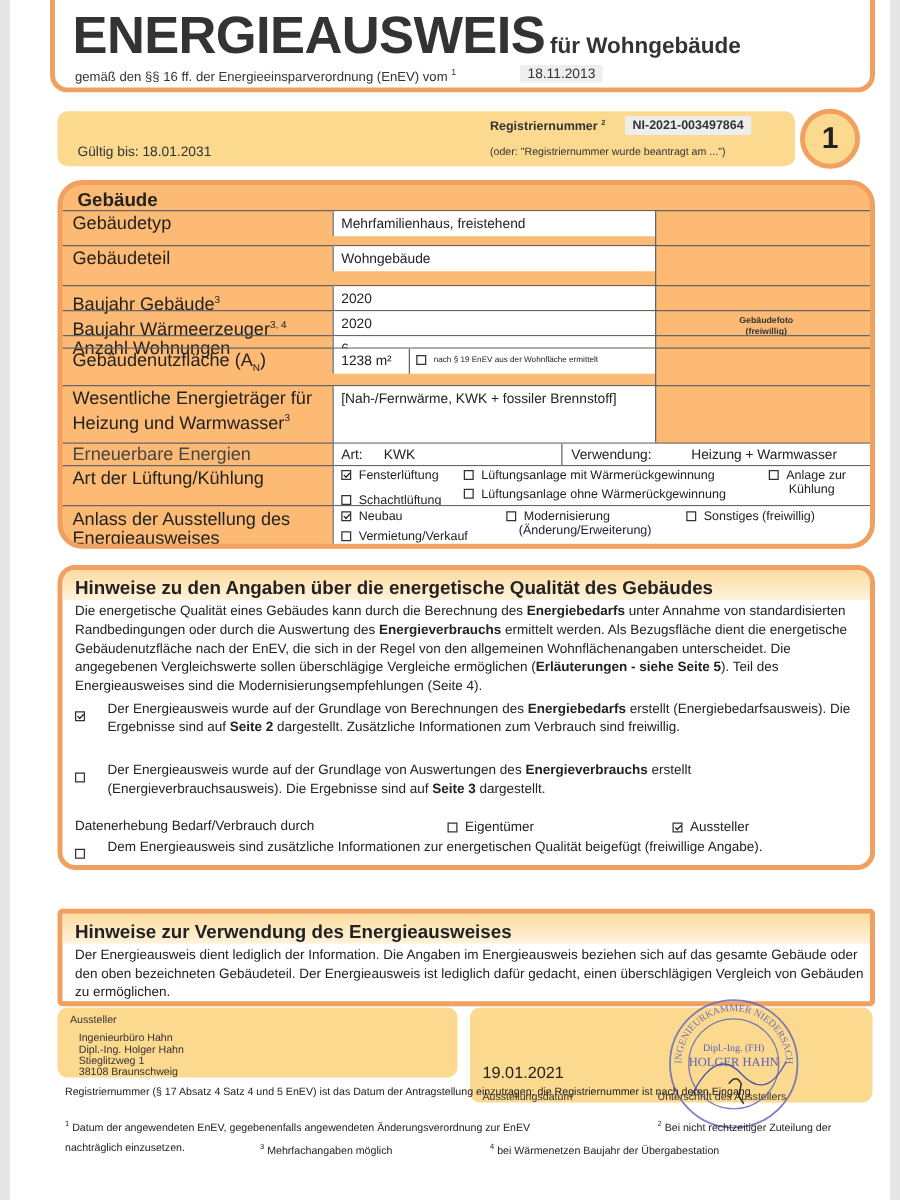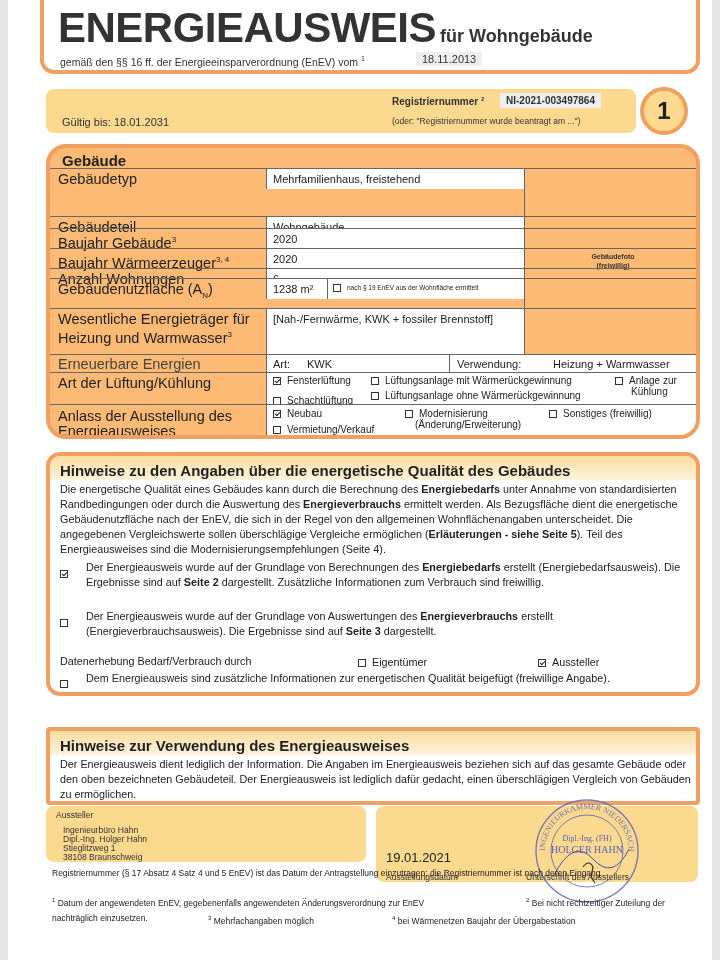--- a/index.html
+++ b/index.html
@@ -88,21 +88,21 @@
         <div>(freiwillig)</div>
       </div>
     </div>
 
     <div class="row" style="top:20px;height:20px;">
       <div class="rlabel" style="top:3px">Gebäudetyp</div>
       <div class="cell-w" style="top:0;width:258px;height:20px">
           <div class="cell-text" style="top:4px">Mehrfamilienhaus, freistehend</div>
         </div>
     </div>
-    <div class="row" style="top:68px;height:20px;">
+    <div class="row" style="top:48px;height:20px;">
       <div class="rlabel" style="top:3px">Gebäudeteil</div>
       <div class="cell-w" style="top:0;width:258px;height:20px">
           <div class="cell-text" style="top:4px">Wohngebäude</div>
         </div>
     </div>
     <div class="row" style="top:80px;height:20px;">
       <div class="rlabel" style="top:3px"><span>Baujahr Gebäude</span><sup>3</sup></div>
       <div class="cell-w" style="top:0;width:258px;height:20px">
           <div class="cell-text" style="top:4px">2020</div>
         </div>

